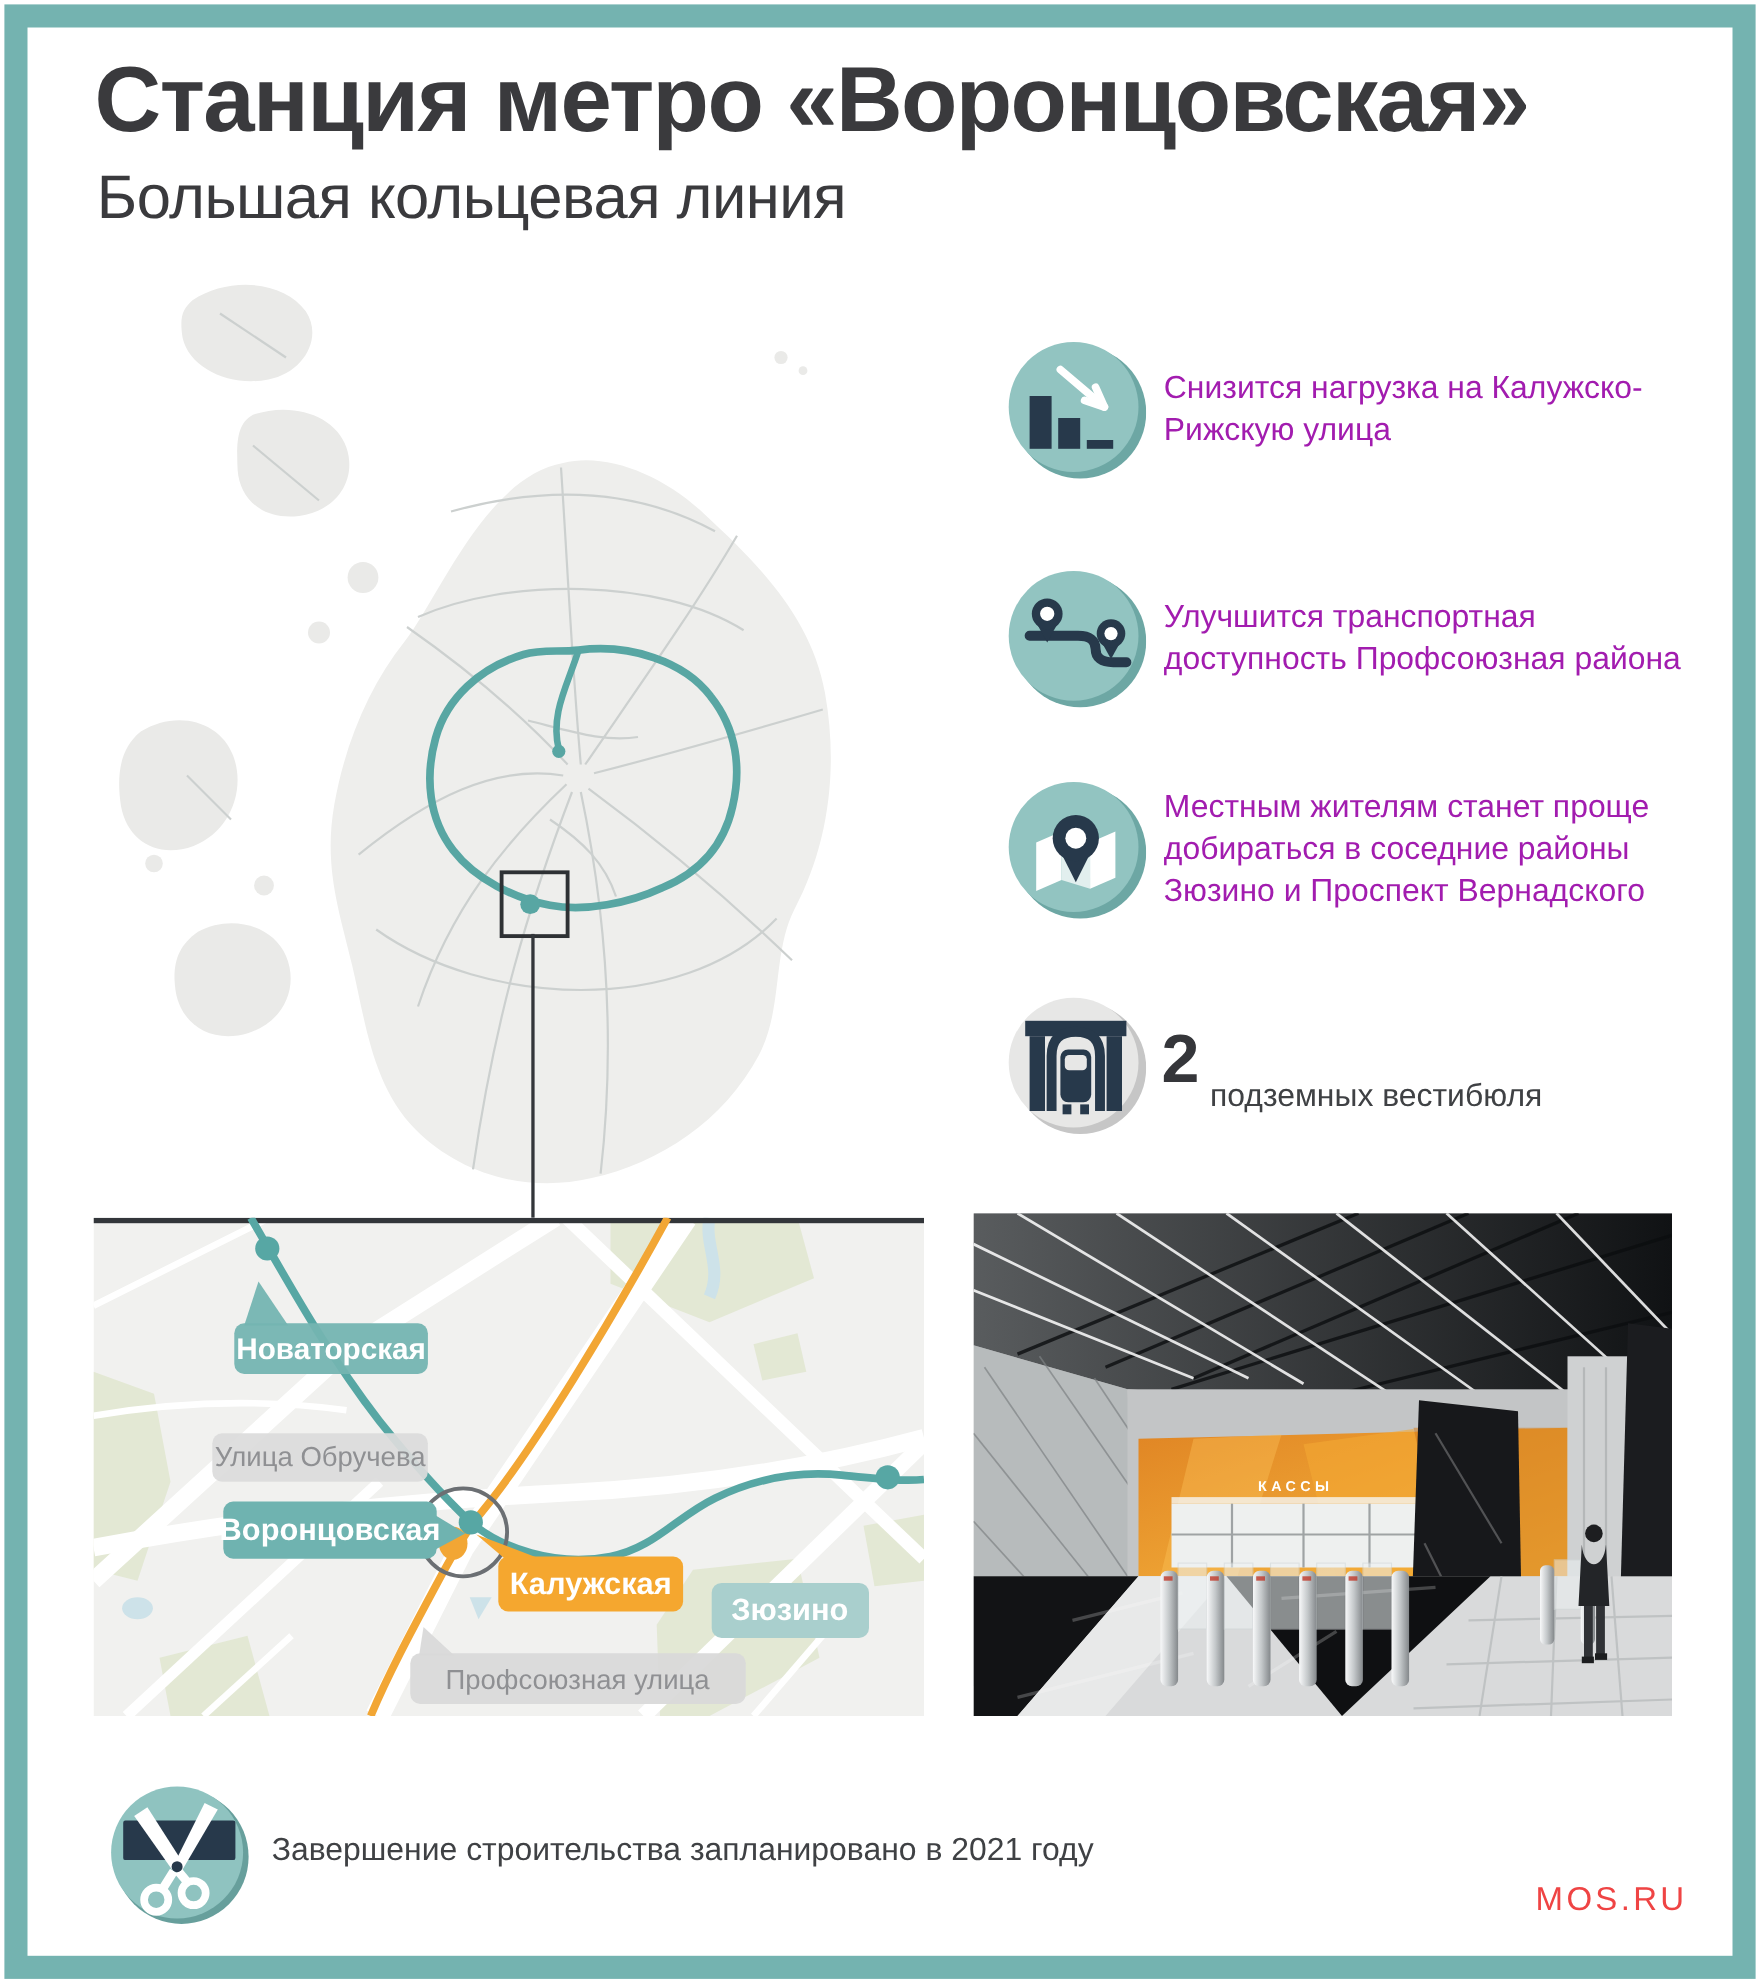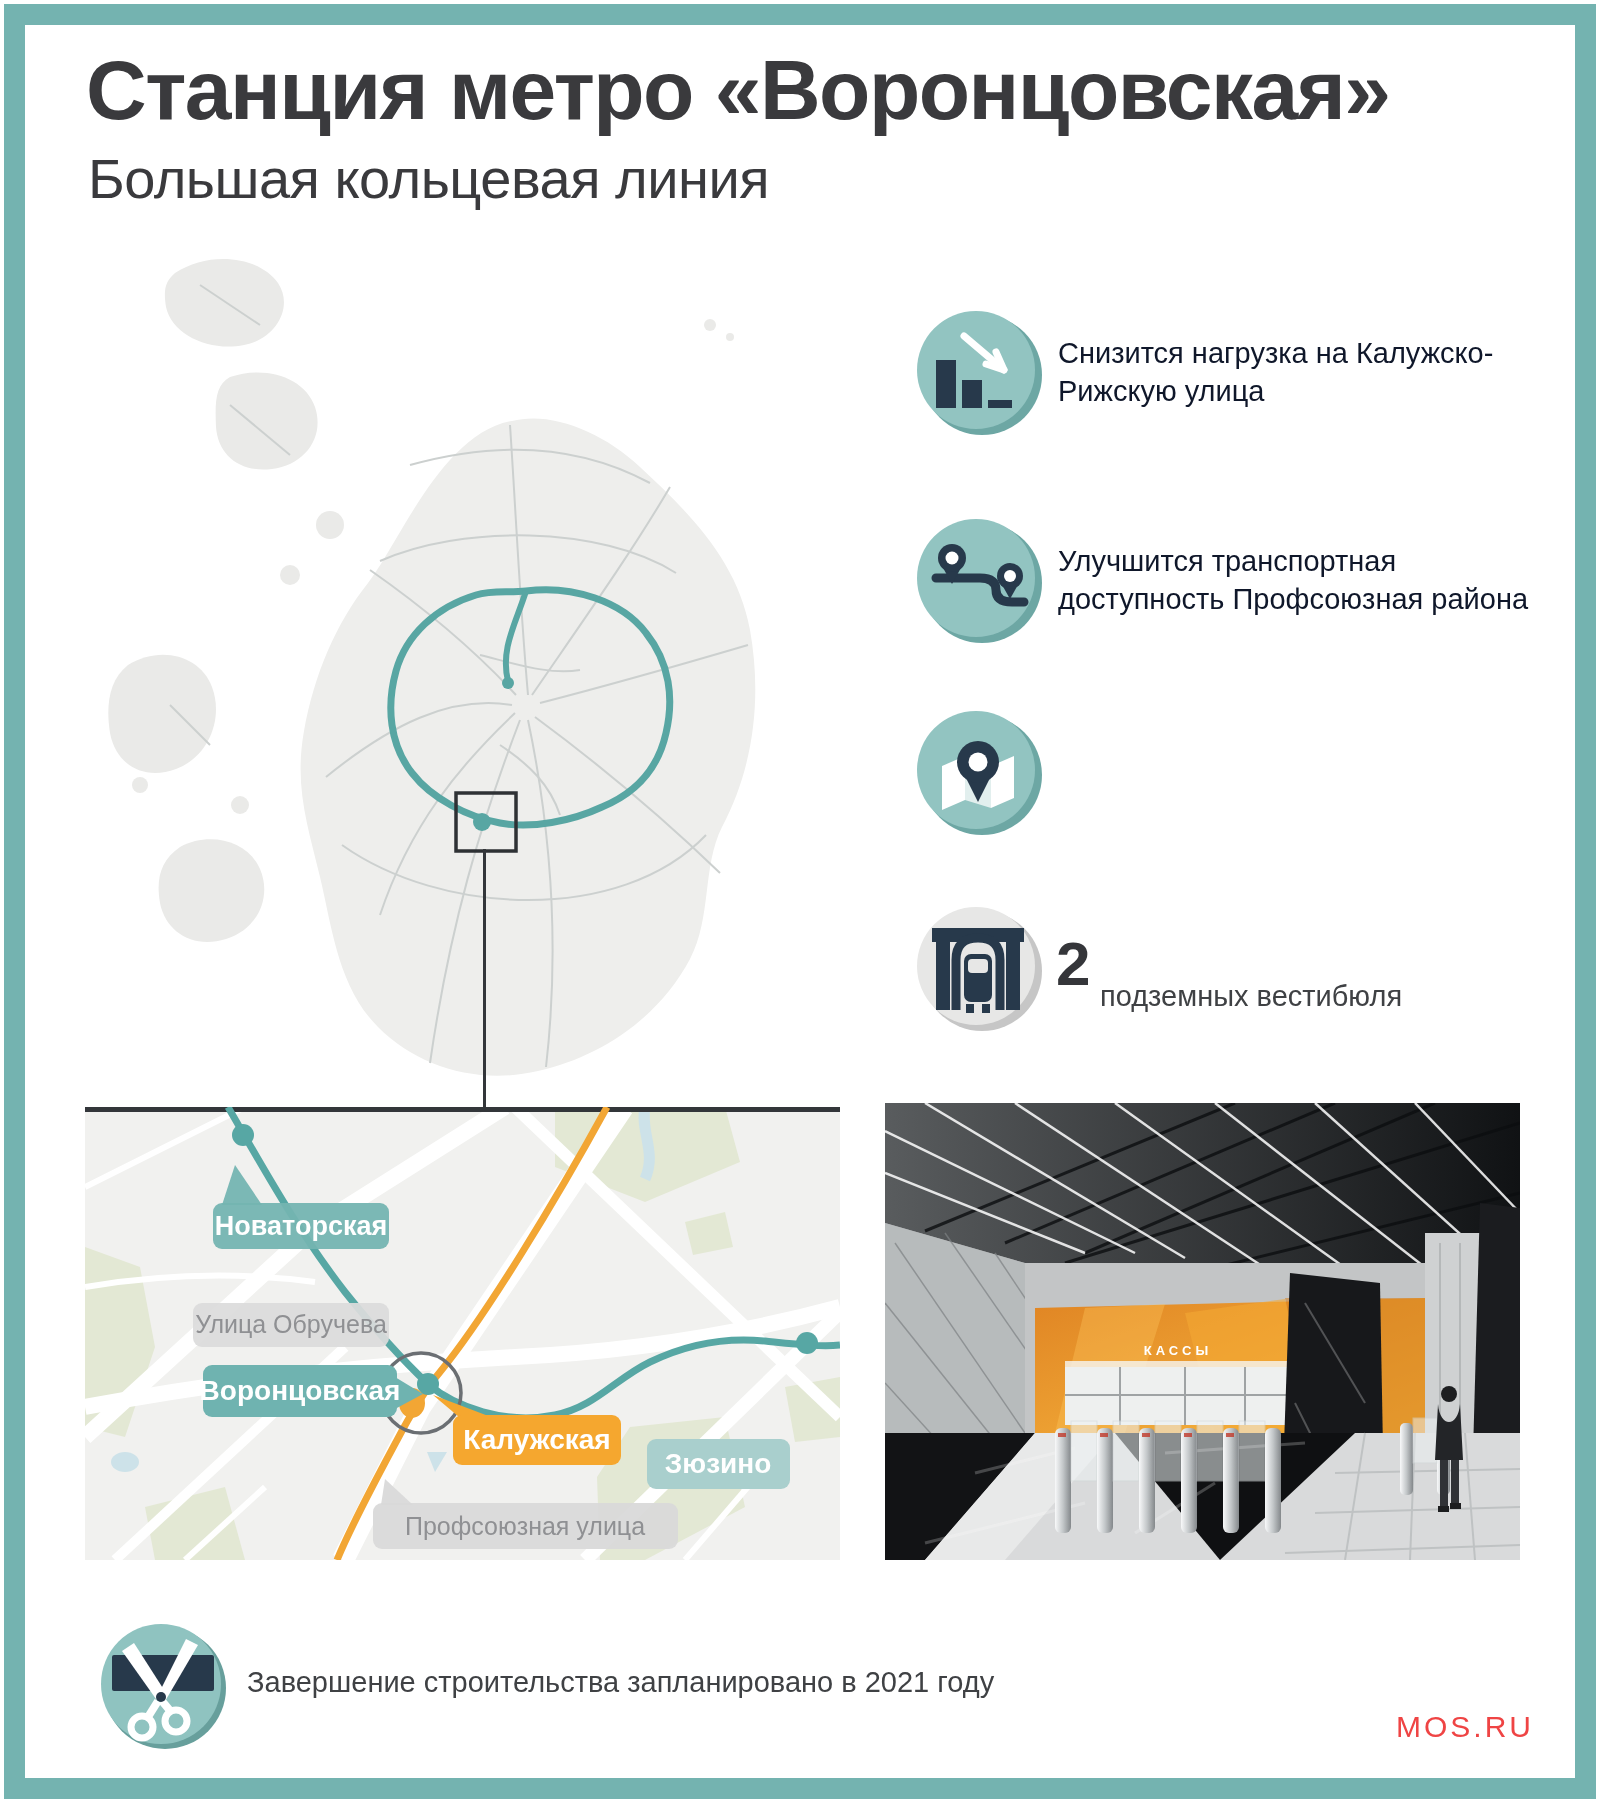--- a/index.html
+++ b/index.html
@@ -4,21 +4,21 @@
 <style>
   html,body{margin:0;padding:0;background:#ffffff;}
   #page{position:relative;width:1600px;height:1803px;background:#ffffff;overflow:hidden;
         font-family:"Liberation Sans",sans-serif;color:#3a3a3d;}
   .frame{position:absolute;inset:4px;border:21px solid #74b3b0;pointer-events:none;z-index:50;}
   .title{position:absolute;left:86px;top:42px;font-size:84px;font-weight:700;letter-spacing:-1.5px;color:#3a3a3d;white-space:nowrap;}
   .subtitle{position:absolute;left:88px;top:146px;font-size:56px;font-weight:400;letter-spacing:-.5px;color:#3a3a3d;white-space:nowrap;}
   .overview-map{position:absolute;left:80px;top:225px;width:700px;height:880px;}
   .connector{position:absolute;left:483px;top:849px;width:3px;height:258px;background:#33363a;}
   .benefit-icon{position:absolute;left:914px;width:128px;height:128px;}
-  .benefit-text{position:absolute;left:1058px;font-size:29px;line-height:38px;color:#0f172a;}
+  .benefit-text{position:absolute;left:1058px;font-size:29px;line-height:38px;color:#a21caf;}
   .benefit-line{white-space:nowrap;}
   .stat-value{position:absolute;left:1056px;top:928px;font-size:62px;font-weight:700;color:#35363a;}
   .stat-label{position:absolute;left:1100px;top:980px;font-size:29px;color:#3f4144;white-space:nowrap;}
   .detail-map{position:absolute;left:85px;top:1107px;width:755px;height:453px;}
   .photo{position:absolute;left:885px;top:1103px;width:635px;height:457px;}
   .footer-icon{position:absolute;left:97px;top:1620px;width:130px;height:130px;}
   .footer-note{position:absolute;left:247px;top:1666px;font-size:29px;color:#3f4144;white-space:nowrap;}
   .brand{position:absolute;left:1396px;top:1710px;font-size:30px;letter-spacing:3px;color:#ef4444;}
   svg text{font-family:"Liberation Sans",sans-serif;}
 </style>
@@ -116,20 +116,25 @@
   <svg class="benefit-icon" style="top:708px" viewBox="-64 -64 128 128">
     <circle cx="4" cy="3" r="60" fill="#6da7a4"></circle>
       <circle cx="-2" cy="-2" r="59" fill="#92c4c1"></circle>
     <polygon points="-36,-6 -13,-16 -13,28 -36,38" fill="#ffffff"></polygon>
     <polygon points="-13,-16 13,-6 13,36 -13,28" fill="#e2efee"></polygon>
     <polygon points="13,-6 36,-16 36,26 13,36" fill="#ffffff"></polygon>
     <polygon points="-14,2 14,2 0,30" fill="#27394b"></polygon>
     <circle cx="0" cy="-10" r="21" fill="#27394b"></circle>
       <circle cx="0" cy="-10" r="9.5" fill="#ffffff"></circle>
   </svg>
+  <div class="benefit-text" style="top:715px">
+    <div class="benefit-line">Местным жителям станет проще</div>
+    <div class="benefit-line">добираться в соседние районы</div>
+    <div class="benefit-line">Зюзино и Проспект Вернадского</div>
+  </div>
 
   <svg class="benefit-icon" style="top:904px" viewBox="-64 -64 128 128">
     <circle cx="4" cy="3" r="60" fill="#c6c6c6"></circle>
       <circle cx="-2" cy="-2" r="59" fill="#e7e7e6"></circle>
     <g fill="#27394b">
       <rect x="-46" y="-40" width="92" height="14"></rect>
       <rect x="-42" y="-26" width="14" height="68"></rect>
       <rect x="28" y="-26" width="14" height="68"></rect>
     </g>
     <path d="M-22,42 L-22,-8 Q-22,-30 0,-30 Q22,-30 22,-8 L22,42" fill="none" stroke="#27394b" stroke-width="9"></path>

